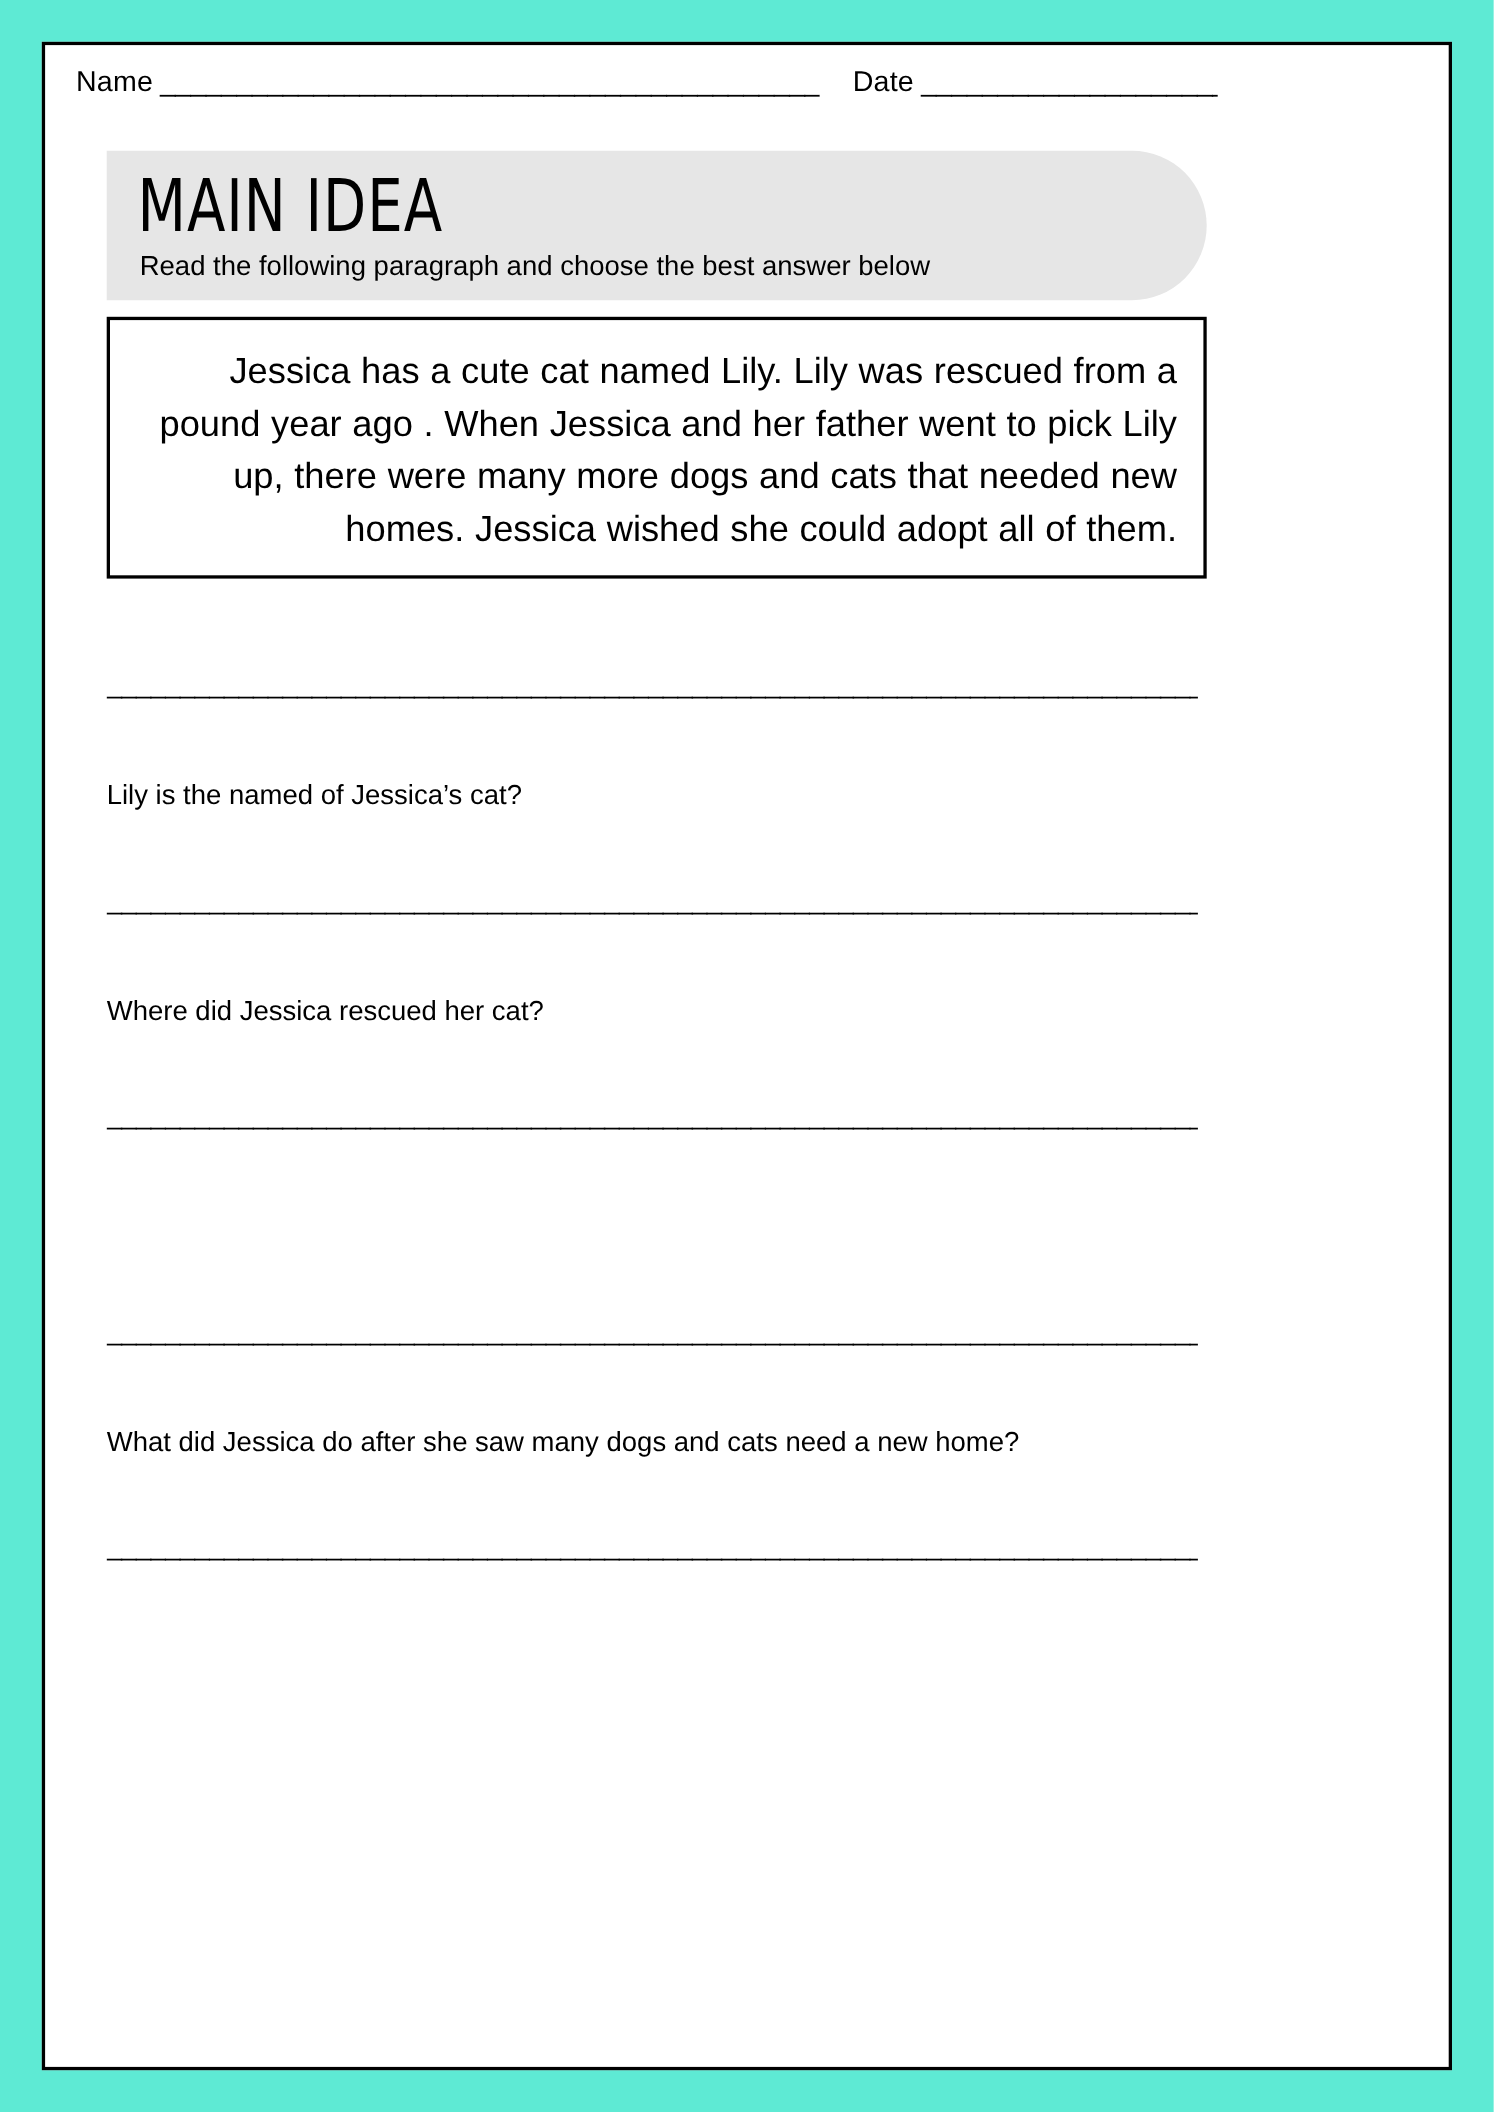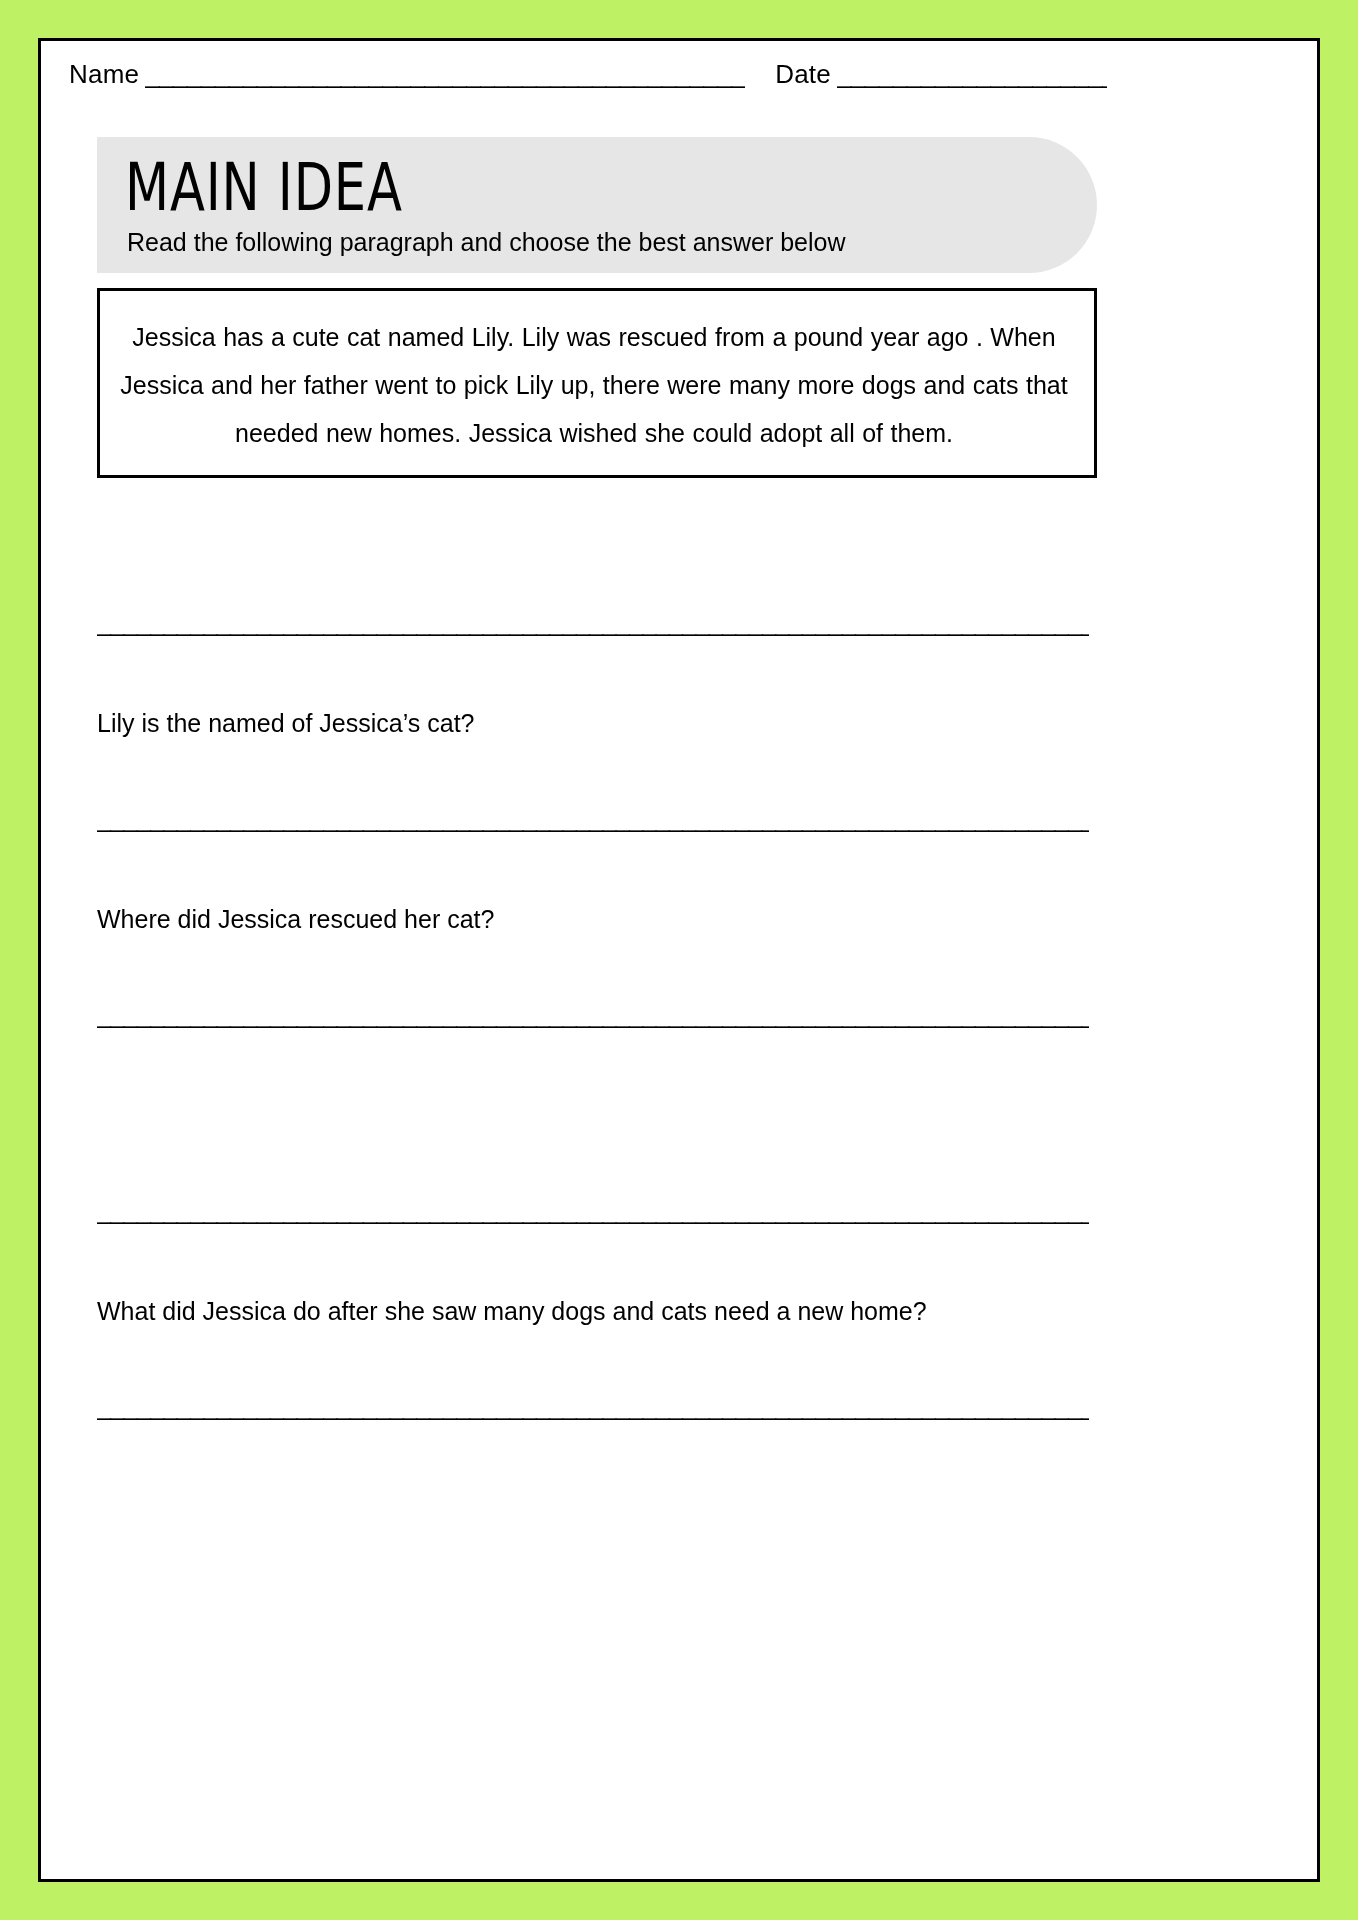--- a/index.html
+++ b/index.html
@@ -15,21 +15,21 @@
     color: #000000;
     -webkit-font-smoothing: antialiased;
   }
 
   .page {
     position: relative;
     box-sizing: border-box;
     width: 1358px;
     height: 1920px;
     padding: 0;
-    background: #bef264;
+    background: #5eead4;
   }
 
   
   .sheet-border {
     position: absolute;
     left: 38px;
     top: 38px;
     width: 1282px;
     height: 1844px;
     border: 3px solid #000000;
@@ -111,23 +111,23 @@
     left: 56px;
     top: 247px;
     width: 1000px;
     min-height: 168px;
     border: 3px solid #000000;
     box-sizing: border-box;
     padding: 22px 24px 18px 18px;
     background: #ffffff;
   }
   .para-text {
-    font-size: 25px;
+    font-size: 33px;
     line-height: 48px;
-    text-align: center;
+    text-align: right;
     word-spacing: 0.5px;
   }
 
   
   .questions {
     position: absolute;
     left: 0;
     top: 455px;
     width: 100%;
   }

